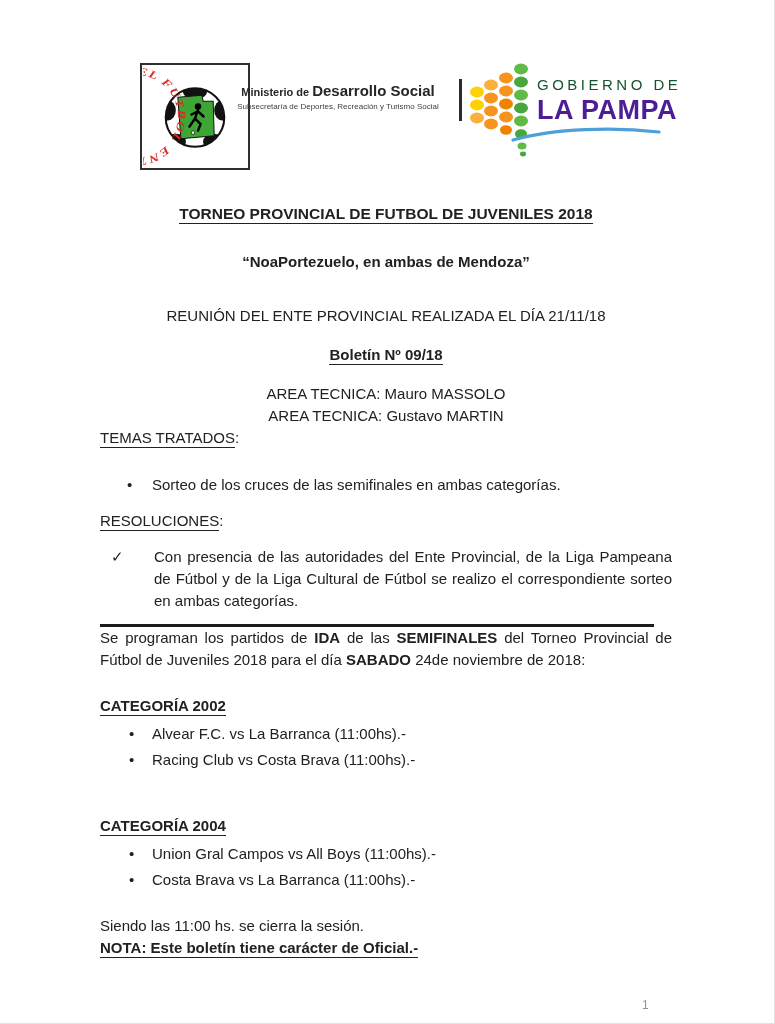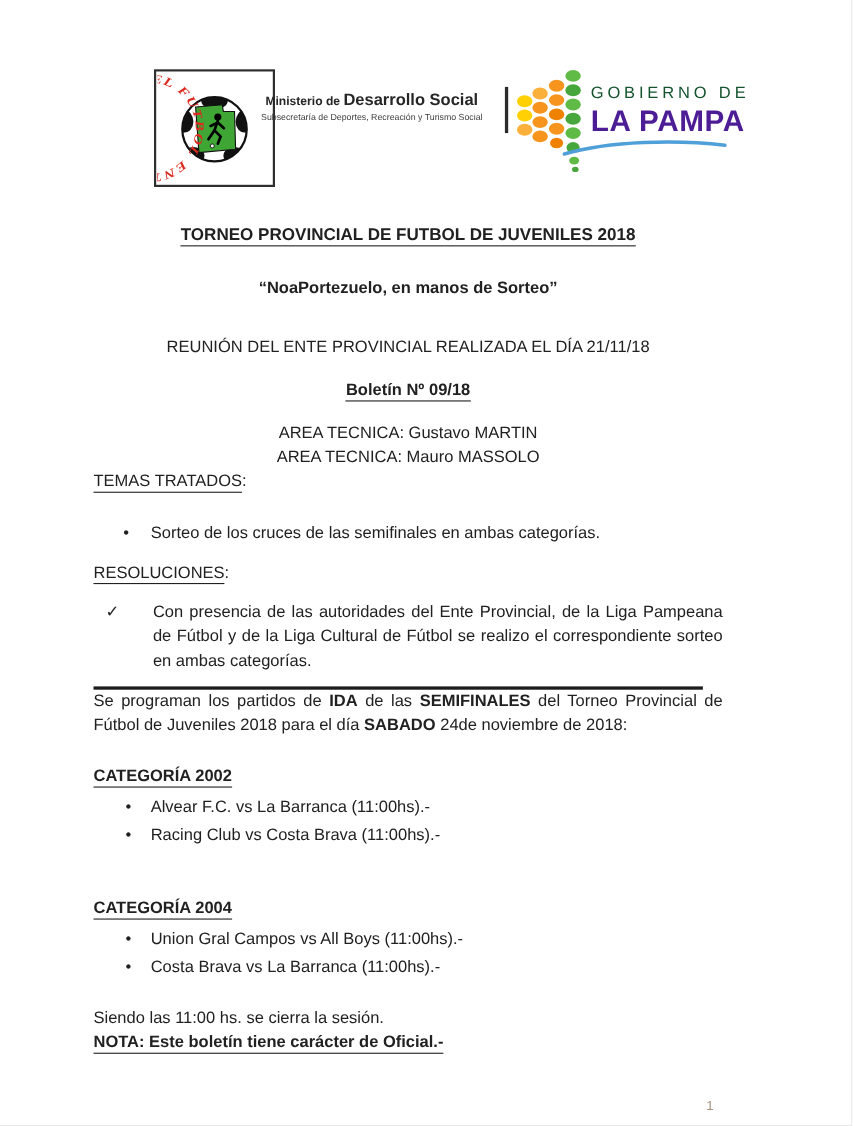--- a/index.html
+++ b/index.html
@@ -13,21 +13,21 @@
   .ministry .line1{font-size:11px;font-weight:bold;white-space:nowrap;}
   .ministry .line1 .big{font-size:15px;}
   .ministry .line2{font-size:8px;margin-top:3px;white-space:nowrap;color:#3d3d3c;}
   .vsep{position:absolute;left:459px;top:79px;width:2.5px;height:42px;background:#2b2b2b;}
   .lp-dots{position:absolute;left:468px;top:60px;}
   .lp-text{position:absolute;left:537px;top:76px;width:150px;}
   .lp-line1{font-size:15px;letter-spacing:3.5px;color:#14532d;white-space:nowrap;}
   .lp-line2{font-size:27px;font-weight:bold;color:#4c1d95;letter-spacing:0.5px;margin-top:2px;white-space:nowrap;}
   .lp-swoosh{position:absolute;left:510px;top:126px;}
   
-  .content{position:absolute;left:85px;top:203px;width:572px;font-size:15px;line-height:22px;}
+  .content{position:absolute;left:100px;top:203px;width:572px;font-size:15px;line-height:22px;}
   .u{border-bottom:1.6px solid currentColor;padding-bottom:0.5px;}
   .b{font-weight:bold;}
   .title{font-size:15.5px;font-weight:bold;text-align:center;}
   .subtitle{margin-top:26px;text-align:center;font-weight:bold;}
   .meeting{margin-top:32px;text-align:center;}
   .bulletin{margin-top:17px;text-align:center;font-weight:bold;}
   .areas{margin-top:17px;text-align:center;}
   .sec-head{}
   .sec-head2{margin-top:14px;}
   .bullet-row{margin-top:25px;display:flex;}
@@ -123,29 +123,29 @@
   <div class="lp-swoosh">
     <svg width="152" height="18" viewBox="0 0 152 18">
       <path d="M3,14 C 45,2 105,1 149,6" fill="none" stroke="#4f9fd8" stroke-width="3.2" stroke-linecap="round"></path>
     </svg>
   </div>
 
   <div class="content">
 
     <div class="title"><span class="u">TORNEO PROVINCIAL DE FUTBOL DE JUVENILES 2018</span></div>
 
-    <div class="subtitle">“NoaPortezuelo, en manos de Sorteo”</div>
+    <div class="subtitle">“NoaPortezuelo, en ambas de Mendoza”</div>
 
     <div class="meeting">REUNIÓN DEL ENTE PROVINCIAL REALIZADA EL DÍA 21/11/18</div>
 
     <div class="bulletin"><span class="u">Boletín Nº 09/18</span></div>
 
     <div class="areas">
+      <div>AREA TECNICA: Mauro MASSOLO</div>
       <div>AREA TECNICA: Gustavo MARTIN</div>
-      <div>AREA TECNICA: Mauro MASSOLO</div>
     </div>
 
     <div class="sec-head"><span class="u">TEMAS TRATADOS</span><span>:</span></div>
 
     <div class="bullet-row">
       <span class="marker">•</span>
       <span class="txt">Sorteo de los cruces de las semifinales en ambas categorías.</span>
     </div>
 
     <div class="sec-head2"><span class="u">RESOLUCIONES</span><span>:</span></div>

